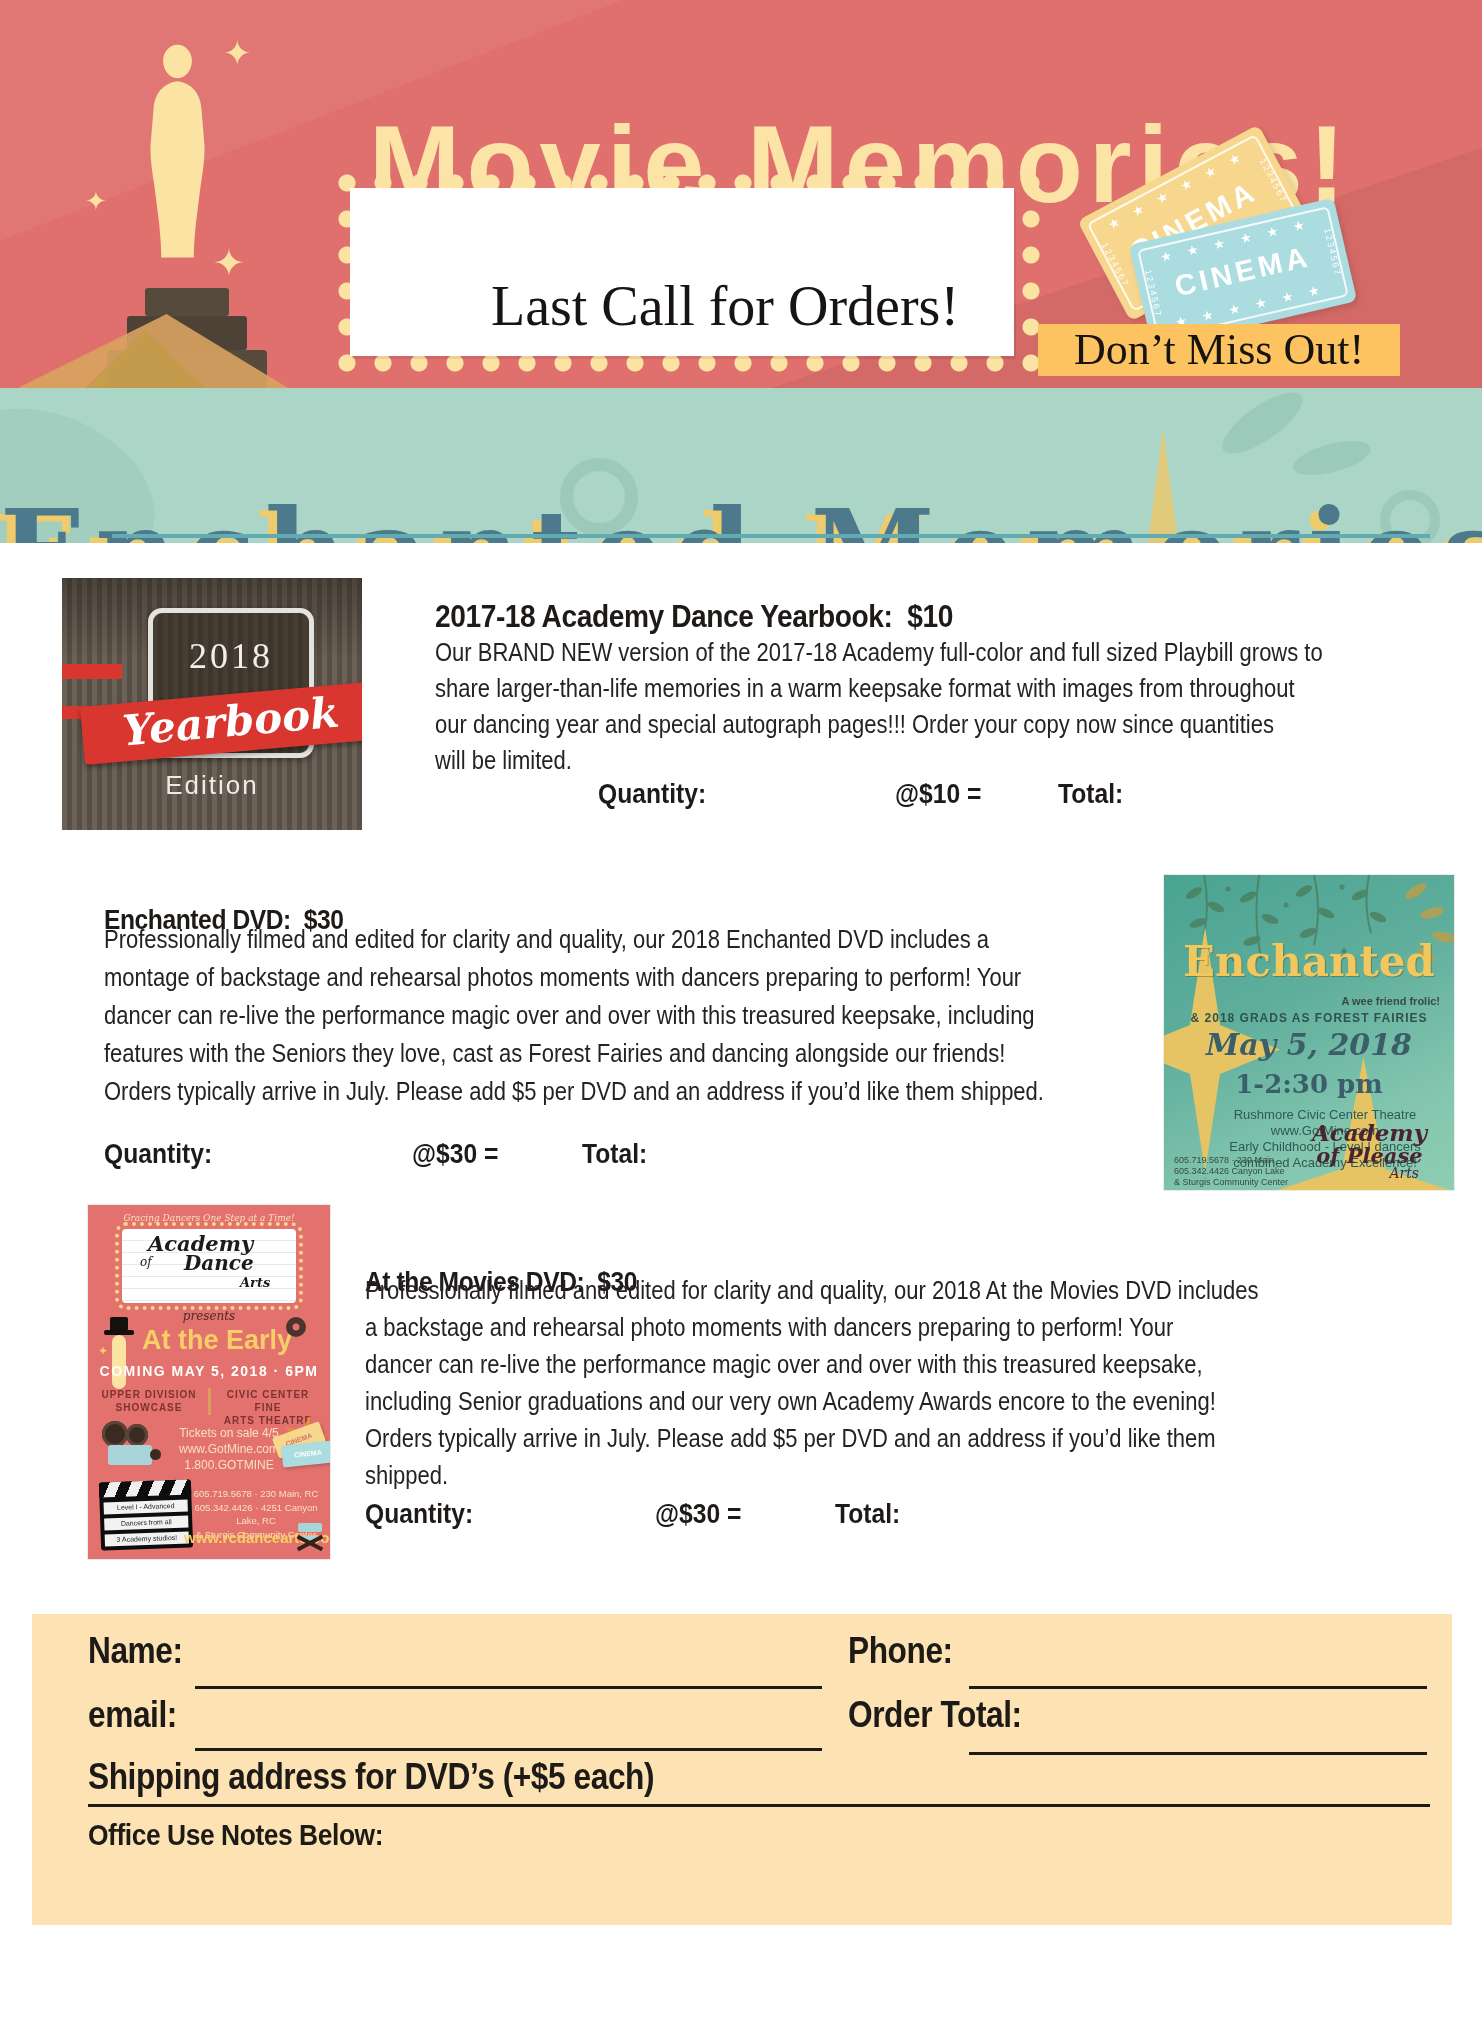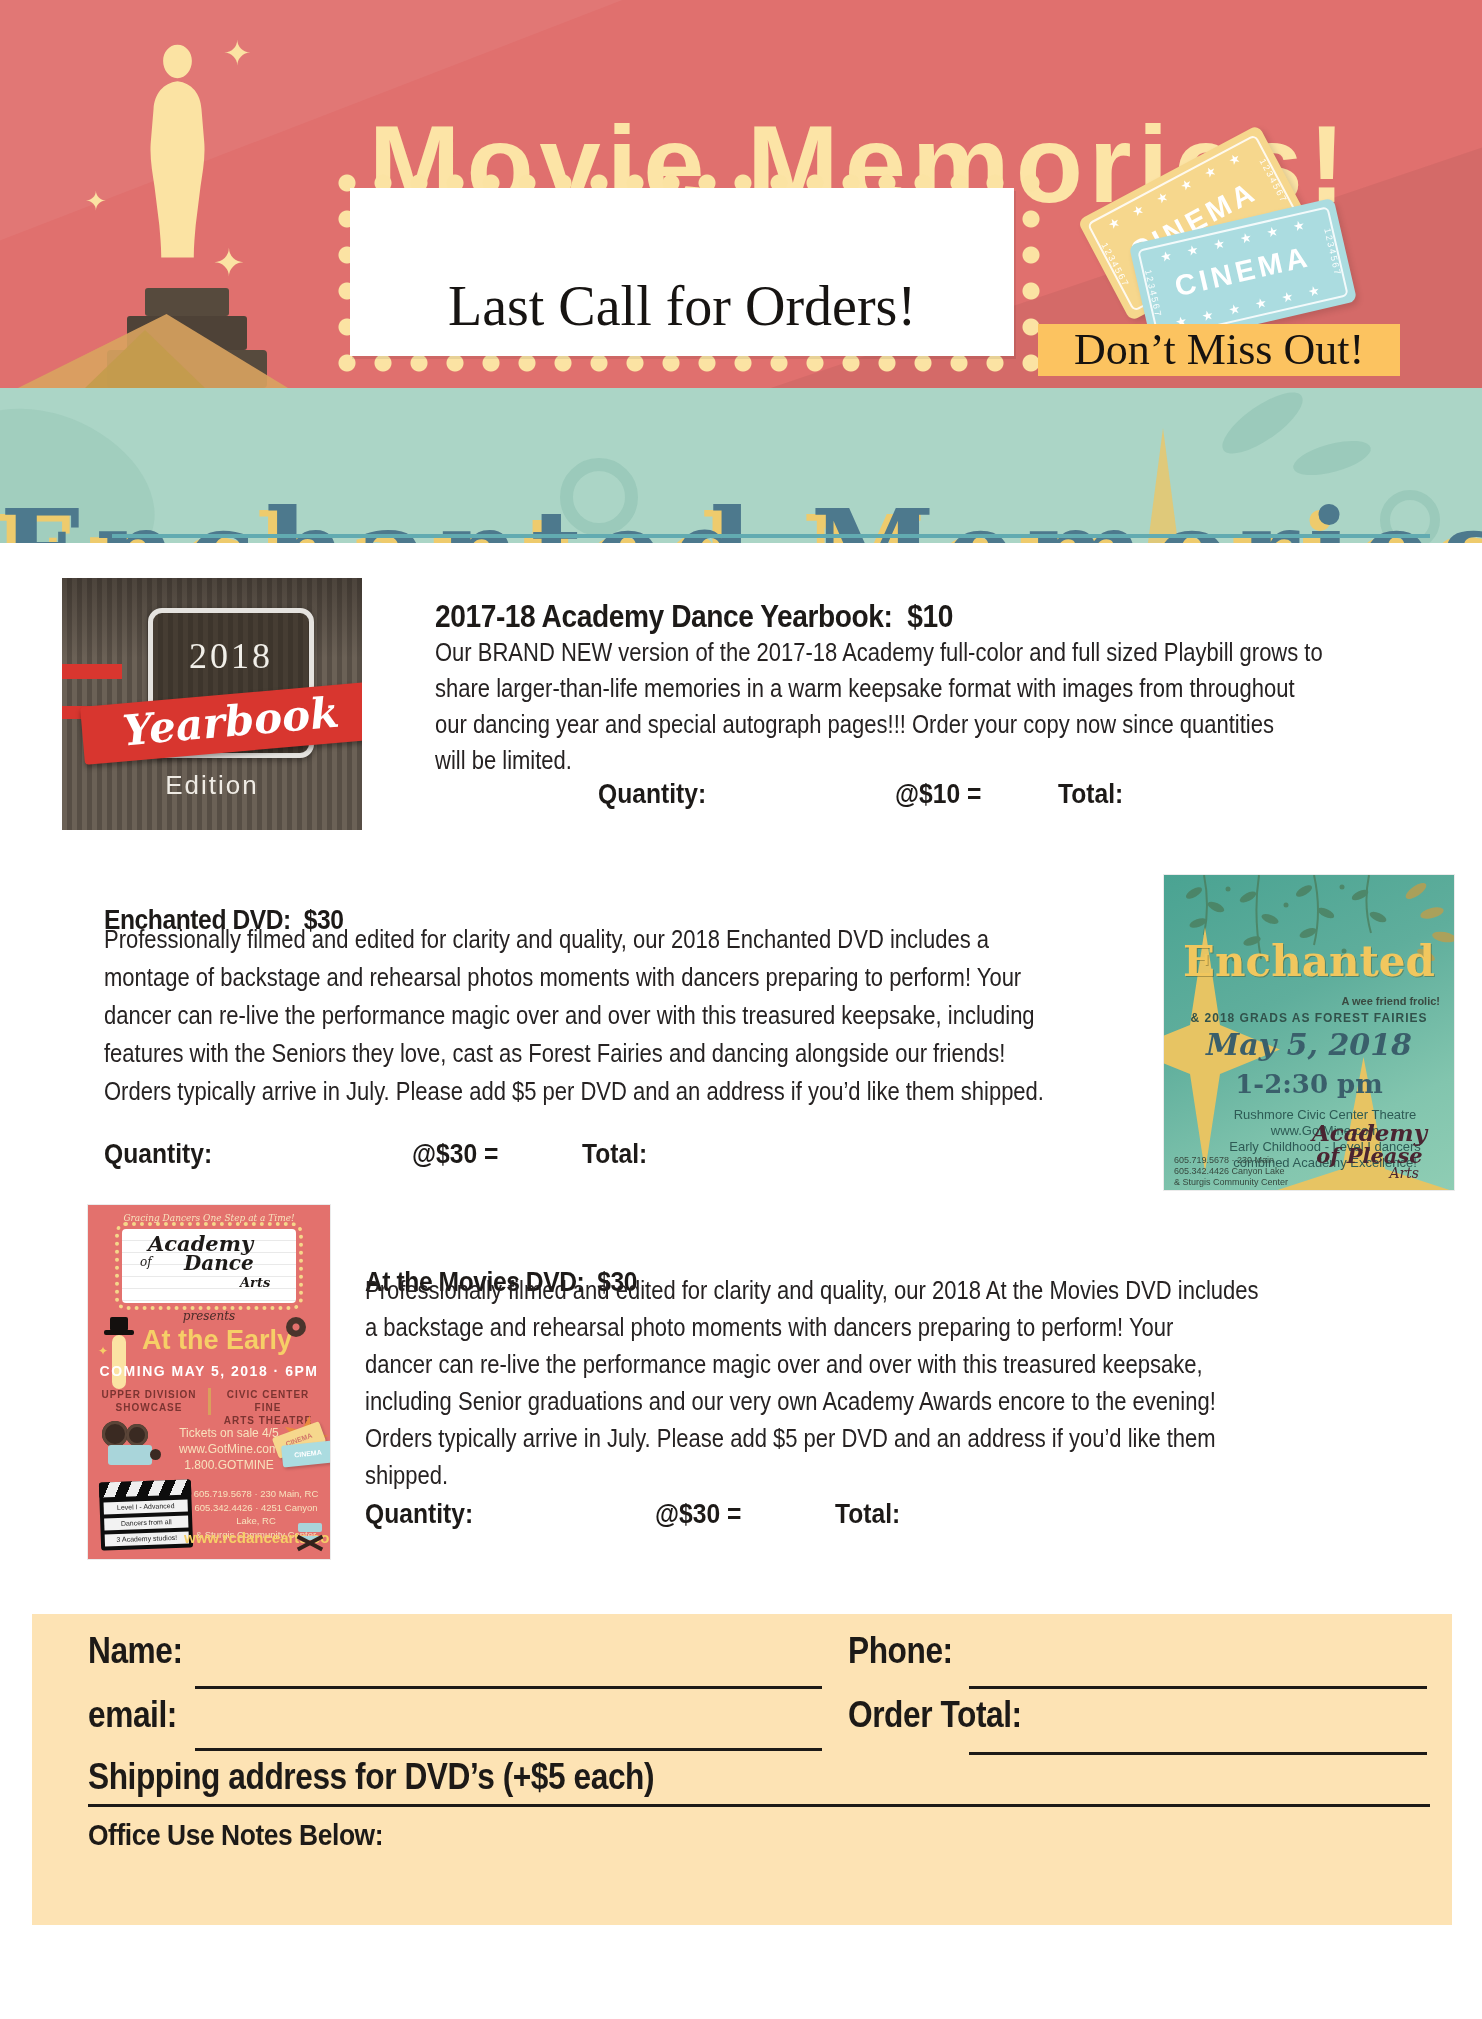--- a/index.html
+++ b/index.html
@@ -25,21 +25,21 @@
   .gold-cone2{position:absolute;left:70px;top:330px;width:150px;height:58px;
     clip-path:polygon(50% 0,90% 100%,10% 100%);background:#c39b4b;opacity:.9;}
 
   .marquee{position:absolute;left:320px;top:156px;width:722px;height:230px;
     background-image:radial-gradient(circle,#fbe3a3 8px,rgba(0,0,0,0) 9px);
     background-size:36px 36px;background-position:9px 9px;}
   .marquee-inner{position:absolute;left:30px;top:32px;right:28px;bottom:30px;background:#ffffff;
     box-shadow:2px 3px 0 rgba(0,0,0,0.08);}
   .feature-line{position:absolute;left:0;width:100%;text-align:center;
     font-family:"Liberation Serif",serif;font-size:56px;color:#171412;white-space:pre;}
-  .f1{top:8px;} .f2{top:86px;}
+  .f1{top:8px;} .f2{top:86px;padding-left:43px;}
 
   .ticket{position:absolute;border-radius:8px;box-shadow:2px 4px 6px rgba(0,0,0,0.12);}
   .ticket-frame{position:absolute;inset:7px;border:2px solid rgba(255,255,255,0.85);border-radius:6px;}
   .t-yellow{left:1092px;top:166px;width:205px;height:114px;background:#f6d78d;transform:rotate(-28deg);}
   .t-teal{left:1138px;top:220px;width:210px;height:106px;background:#abdce0;transform:rotate(-13deg);}
   .t-stars{position:absolute;left:0;width:100%;text-align:center;color:#ffffff;font-size:13px;letter-spacing:6px;}
   .ts-top{top:12px;} .ts-bot{bottom:12px;}
   .t-label{position:absolute;left:0;top:50%;width:100%;transform:translateY(-54%);text-align:center;
     color:#ffffff;font-weight:bold;font-size:29px;letter-spacing:4px;}
   .t-nums{position:absolute;top:50%;transform:translateY(-50%);writing-mode:vertical-rl;

